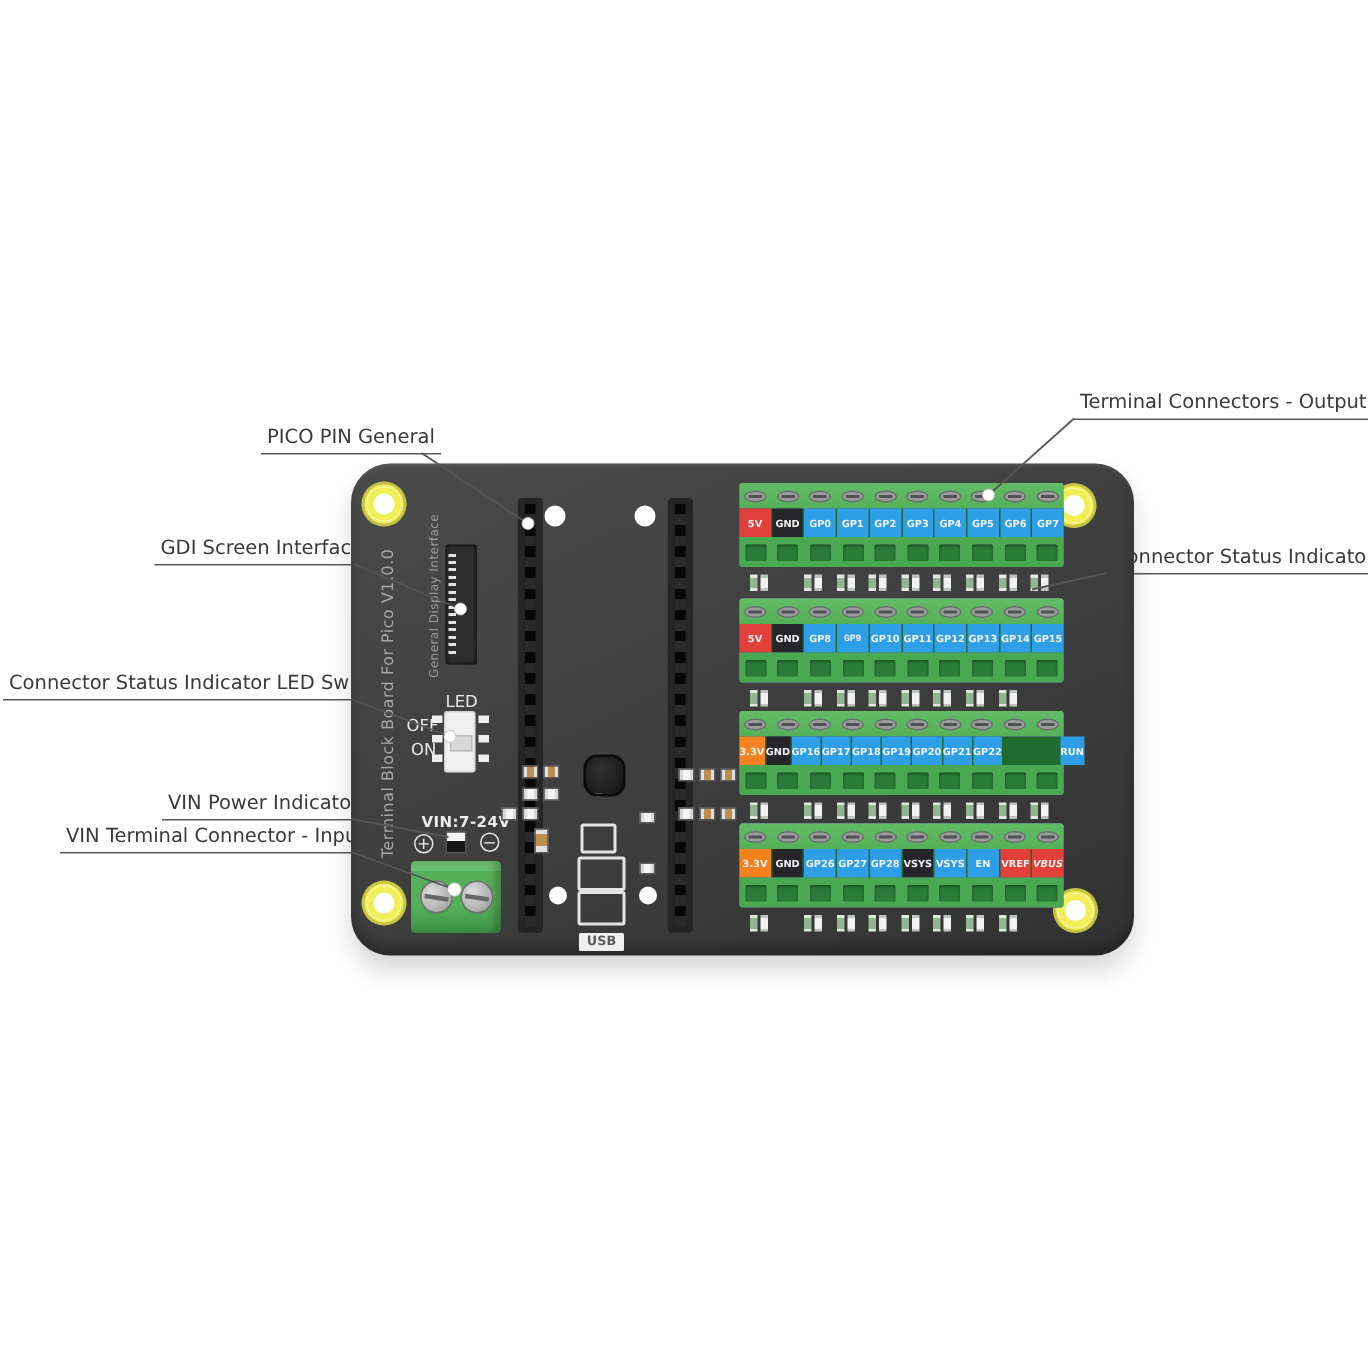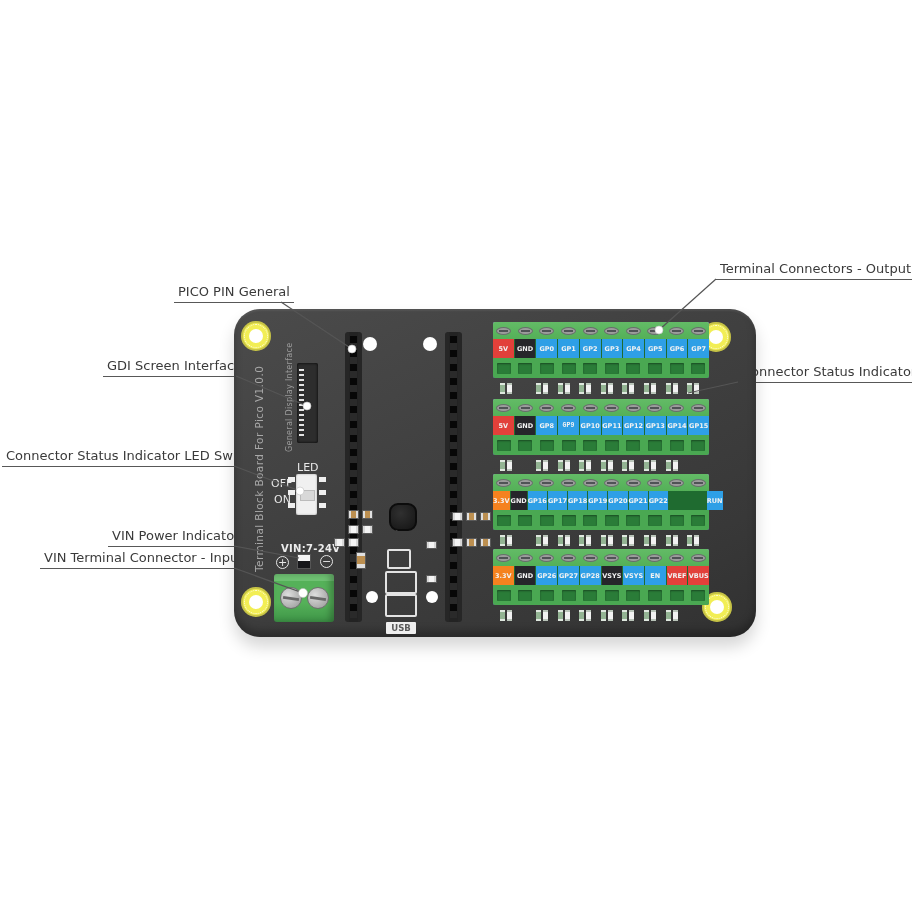--- a/index.html
+++ b/index.html
@@ -570,21 +570,21 @@
         <div class="label-row">
           <div class="pin-cell" style="background: rgb(245, 130, 31);">3.3V</div>
           <div class="pin-cell" style="background: rgb(38, 38, 42);">GND</div>
           <div class="pin-cell" style="background: rgb(46, 159, 230);">GP26</div>
           <div class="pin-cell" style="background: rgb(46, 159, 230);">GP27</div>
           <div class="pin-cell" style="background: rgb(46, 159, 230);">GP28</div>
           <div class="pin-cell" style="background: rgb(38, 38, 42);">VSYS</div>
           <div class="pin-cell" style="background: rgb(46, 159, 230);">VSYS</div>
           <div class="pin-cell" style="background: rgb(46, 159, 230);">EN</div>
           <div class="pin-cell" style="background: rgb(226, 64, 58);">VREF</div>
-          <div class="pin-cell" style="background: rgb(226, 64, 58);">VBUS</div>
+          <div class="pin-cell" style="background: rgb(226, 64, 58); font-style: italic;">VBUS</div>
         </div>
         <div class="slot-row">
           <i>
             <div class="slot"></div>
           </i>
           <i>
             <div class="slot"></div>
           </i>
           <i>
             <div class="slot"></div>

